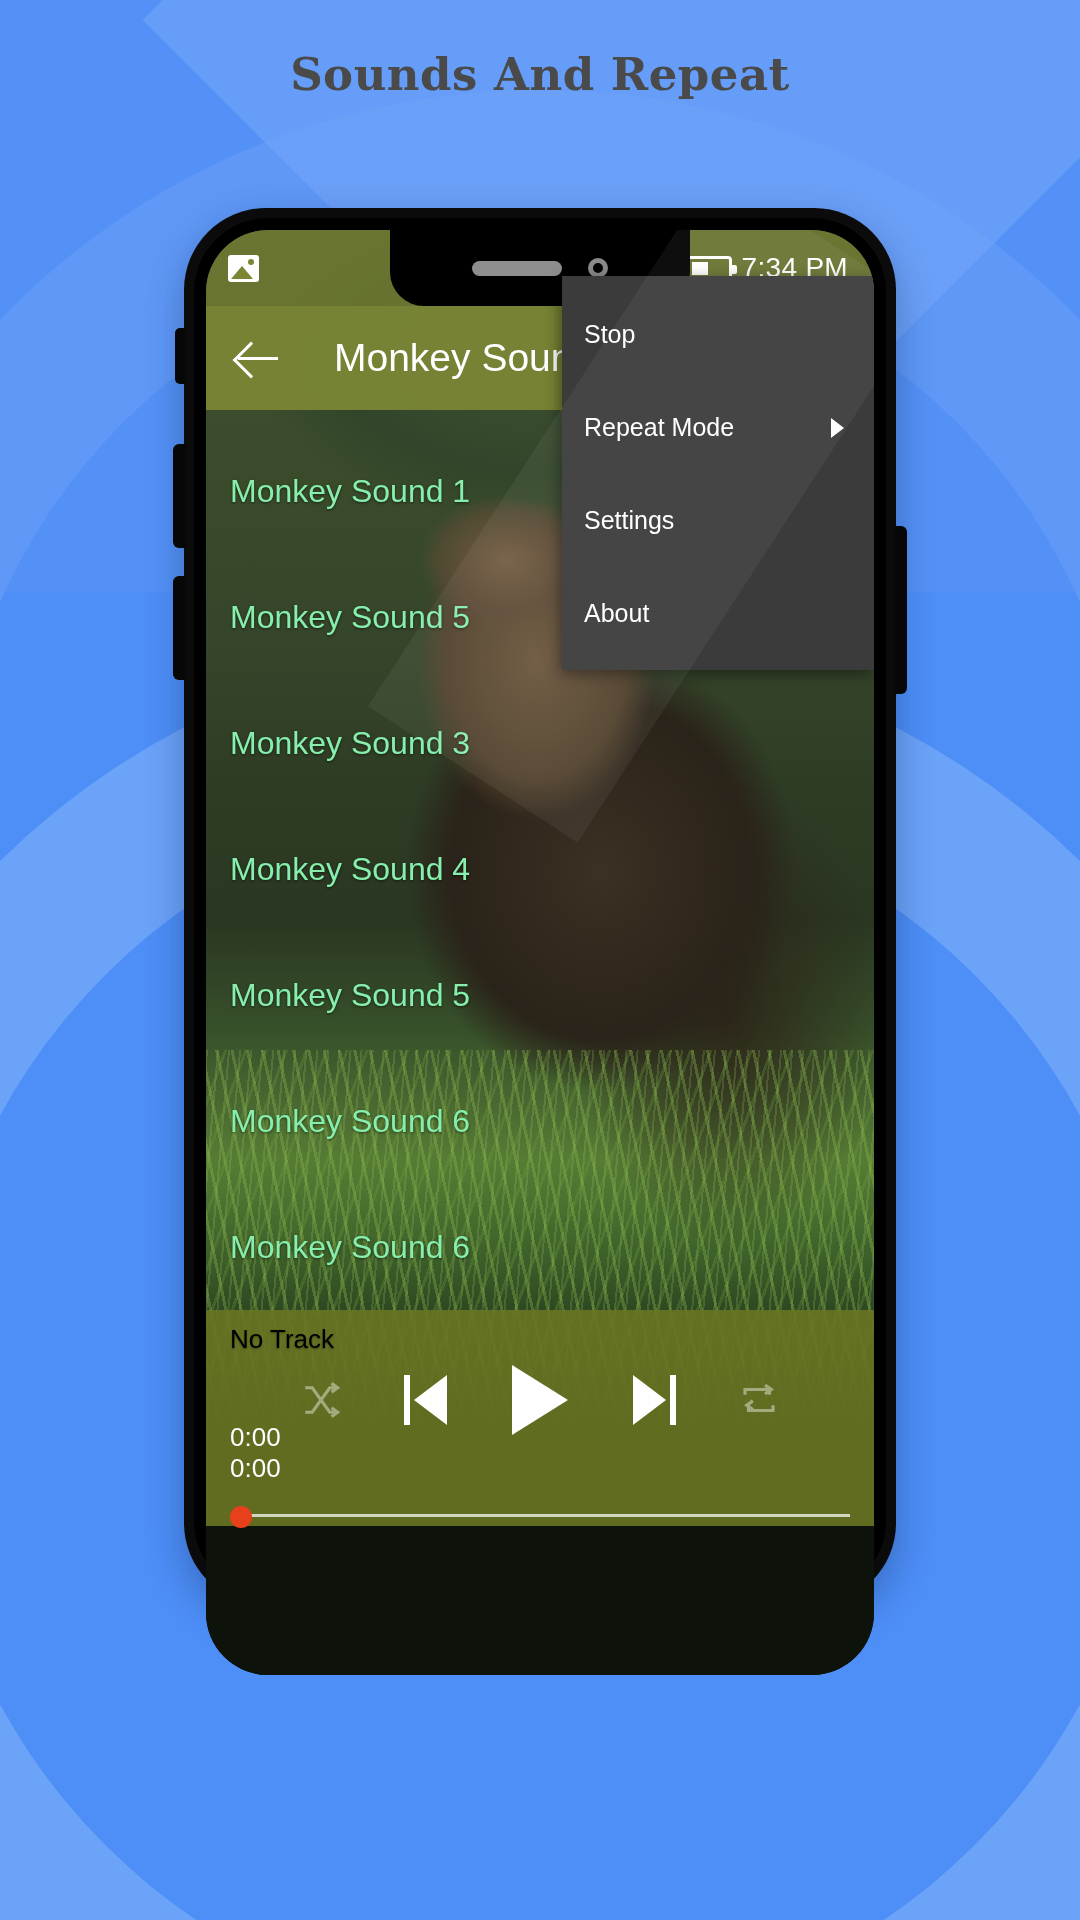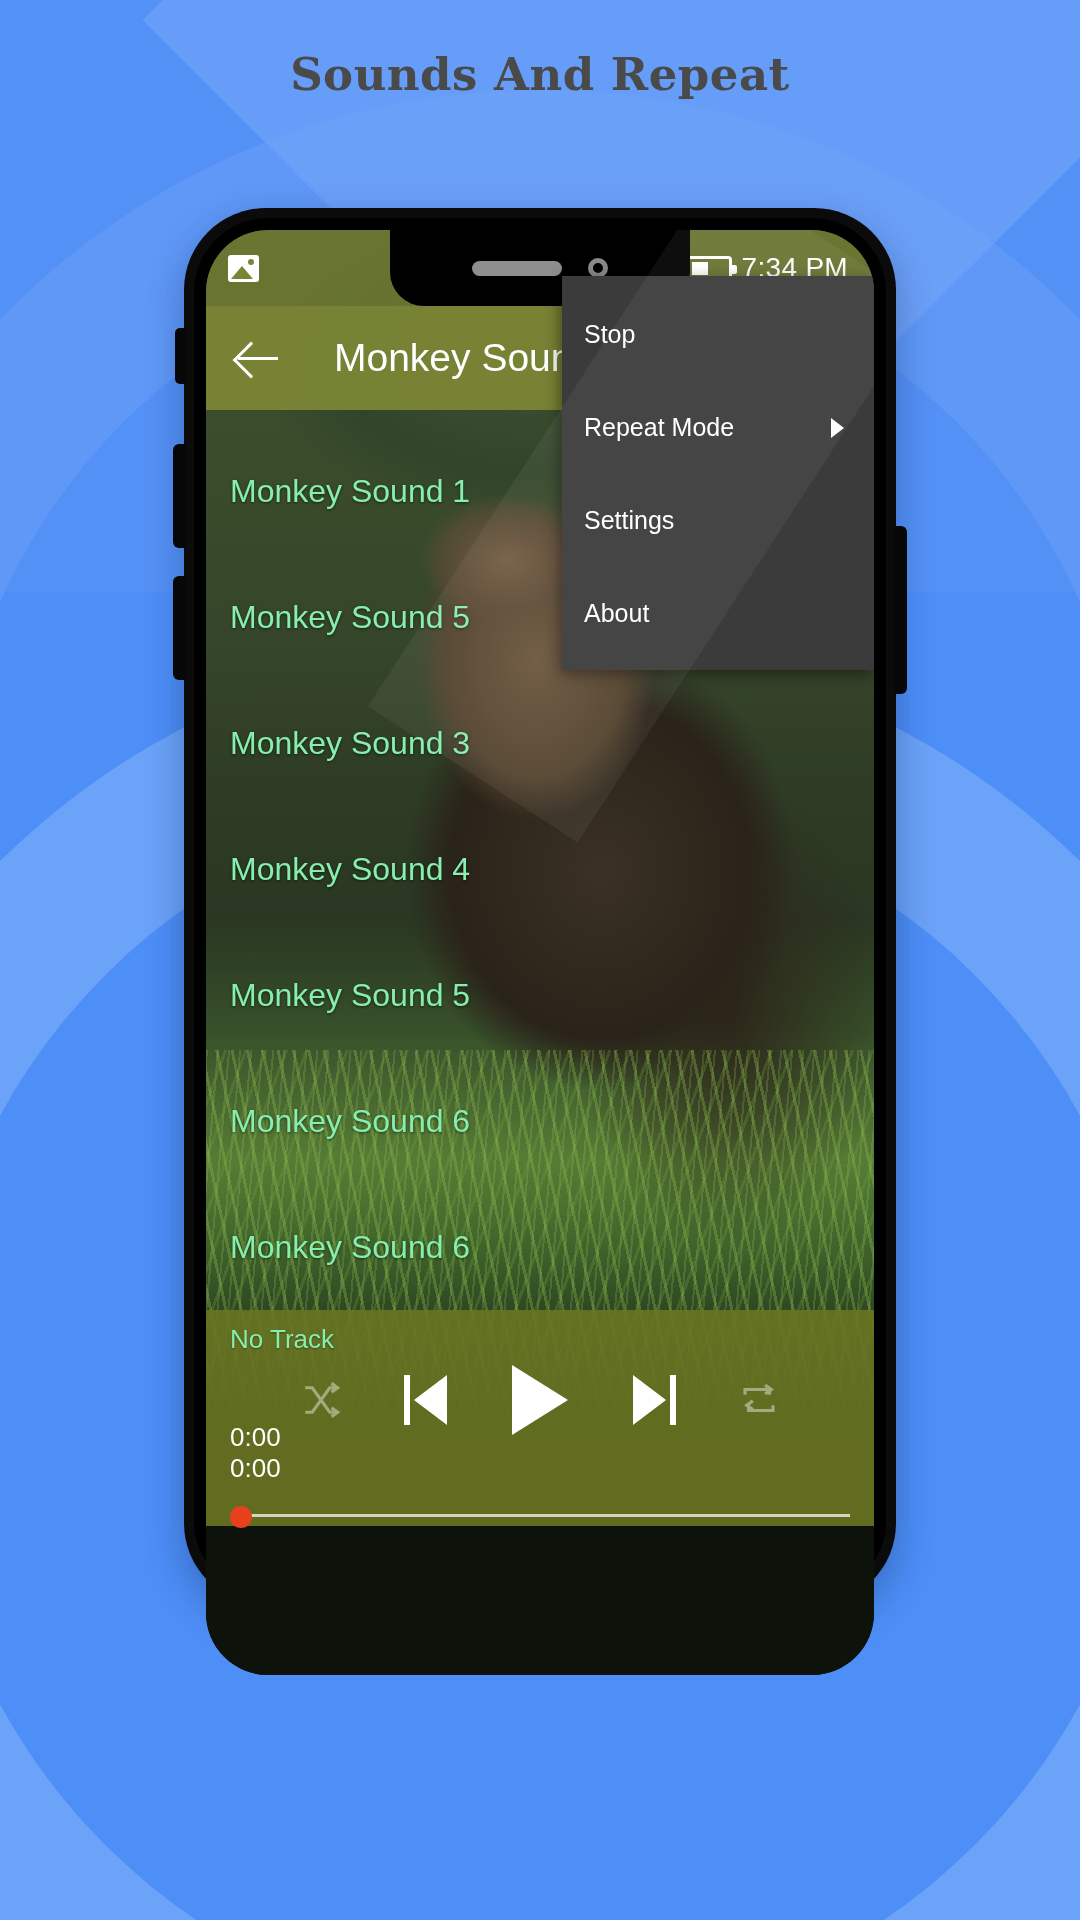--- a/index.html
+++ b/index.html
@@ -320,21 +320,21 @@
     position: relative;
     z-index: 25;
     flex: 0 0 auto;
     height: 216px;
     background: rgba(104,116,35,.92);
     padding: 14px 24px 0 24px;
     display: flex;
     flex-direction: column;
   }
   .player-title {
-    color: #86efac;
+    color: #000000;
     font-size: 26px;
     text-shadow: 0 1px 2px rgba(0,0,0,.4);
   }
   .controls {
     display: flex;
     align-items: center;
     justify-content: center;
     gap: 62px;
     margin-top: 4px;
     height: 82px;

